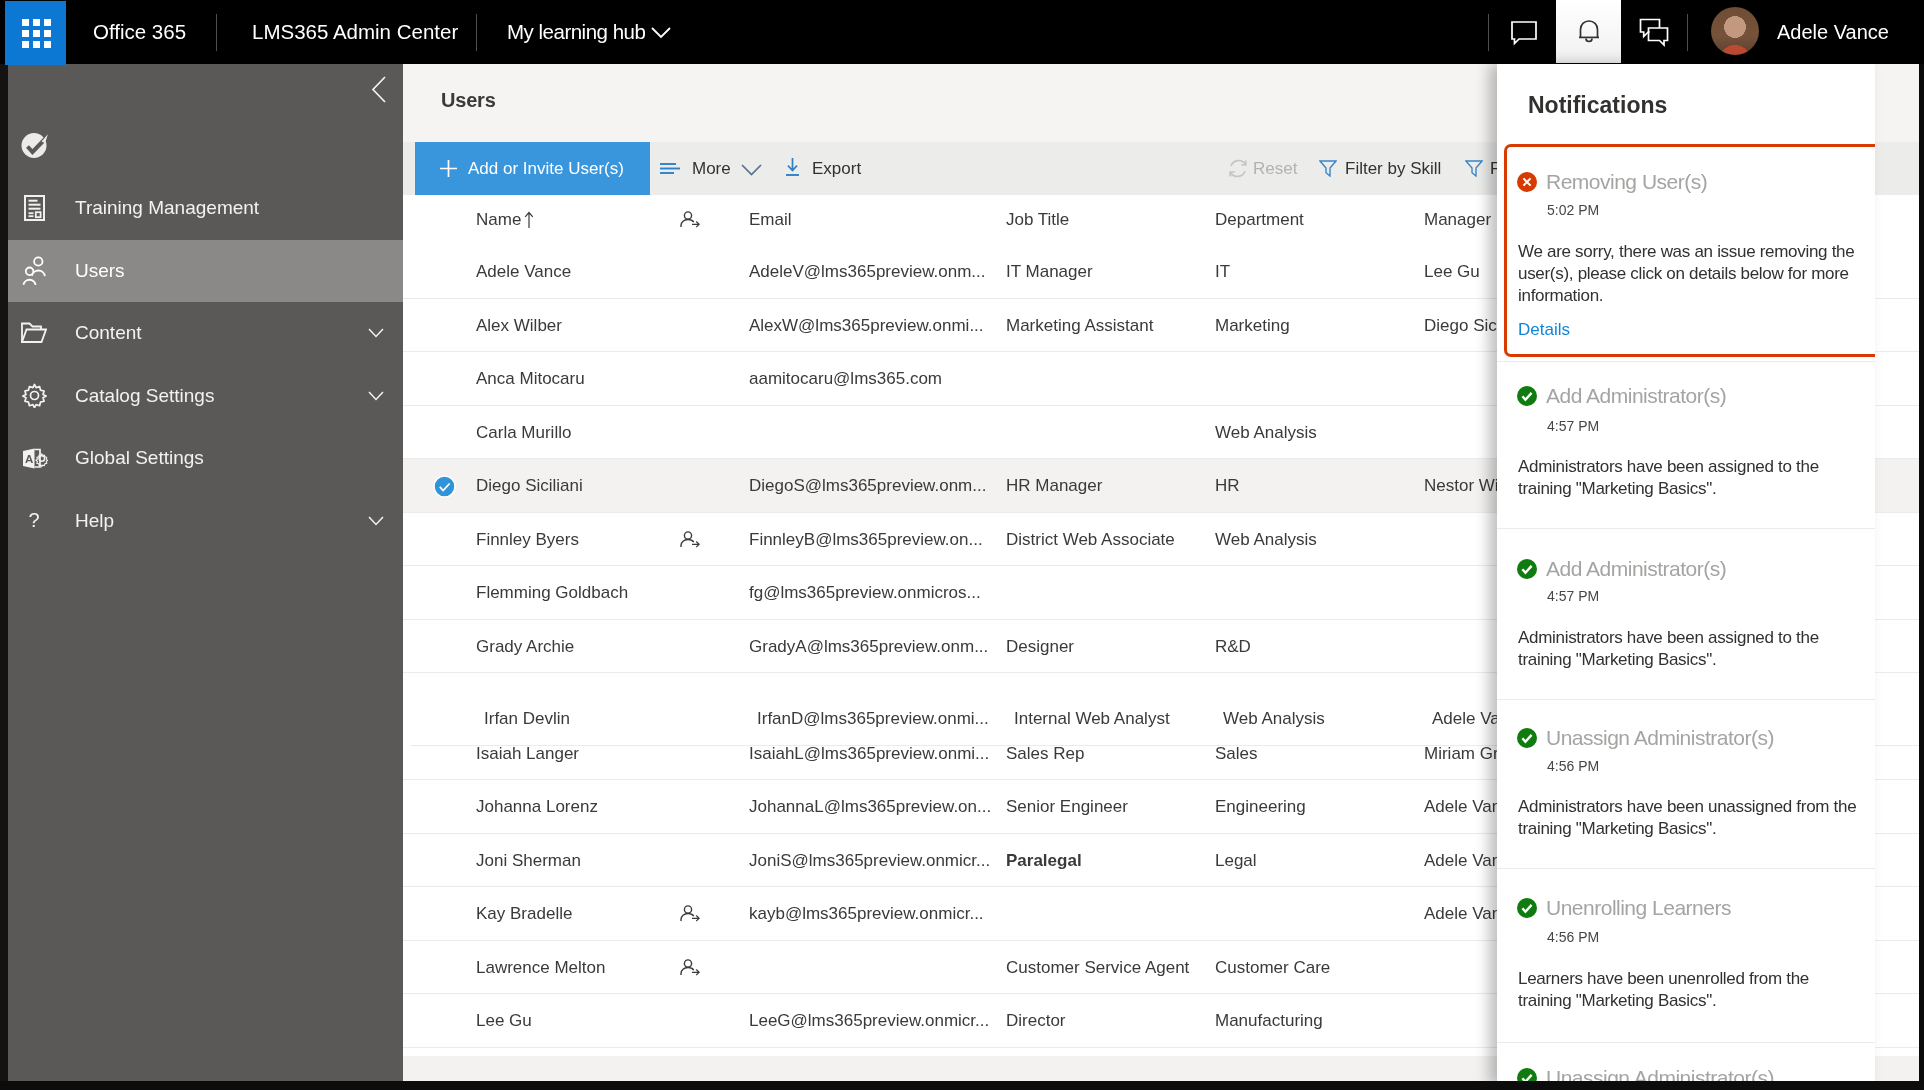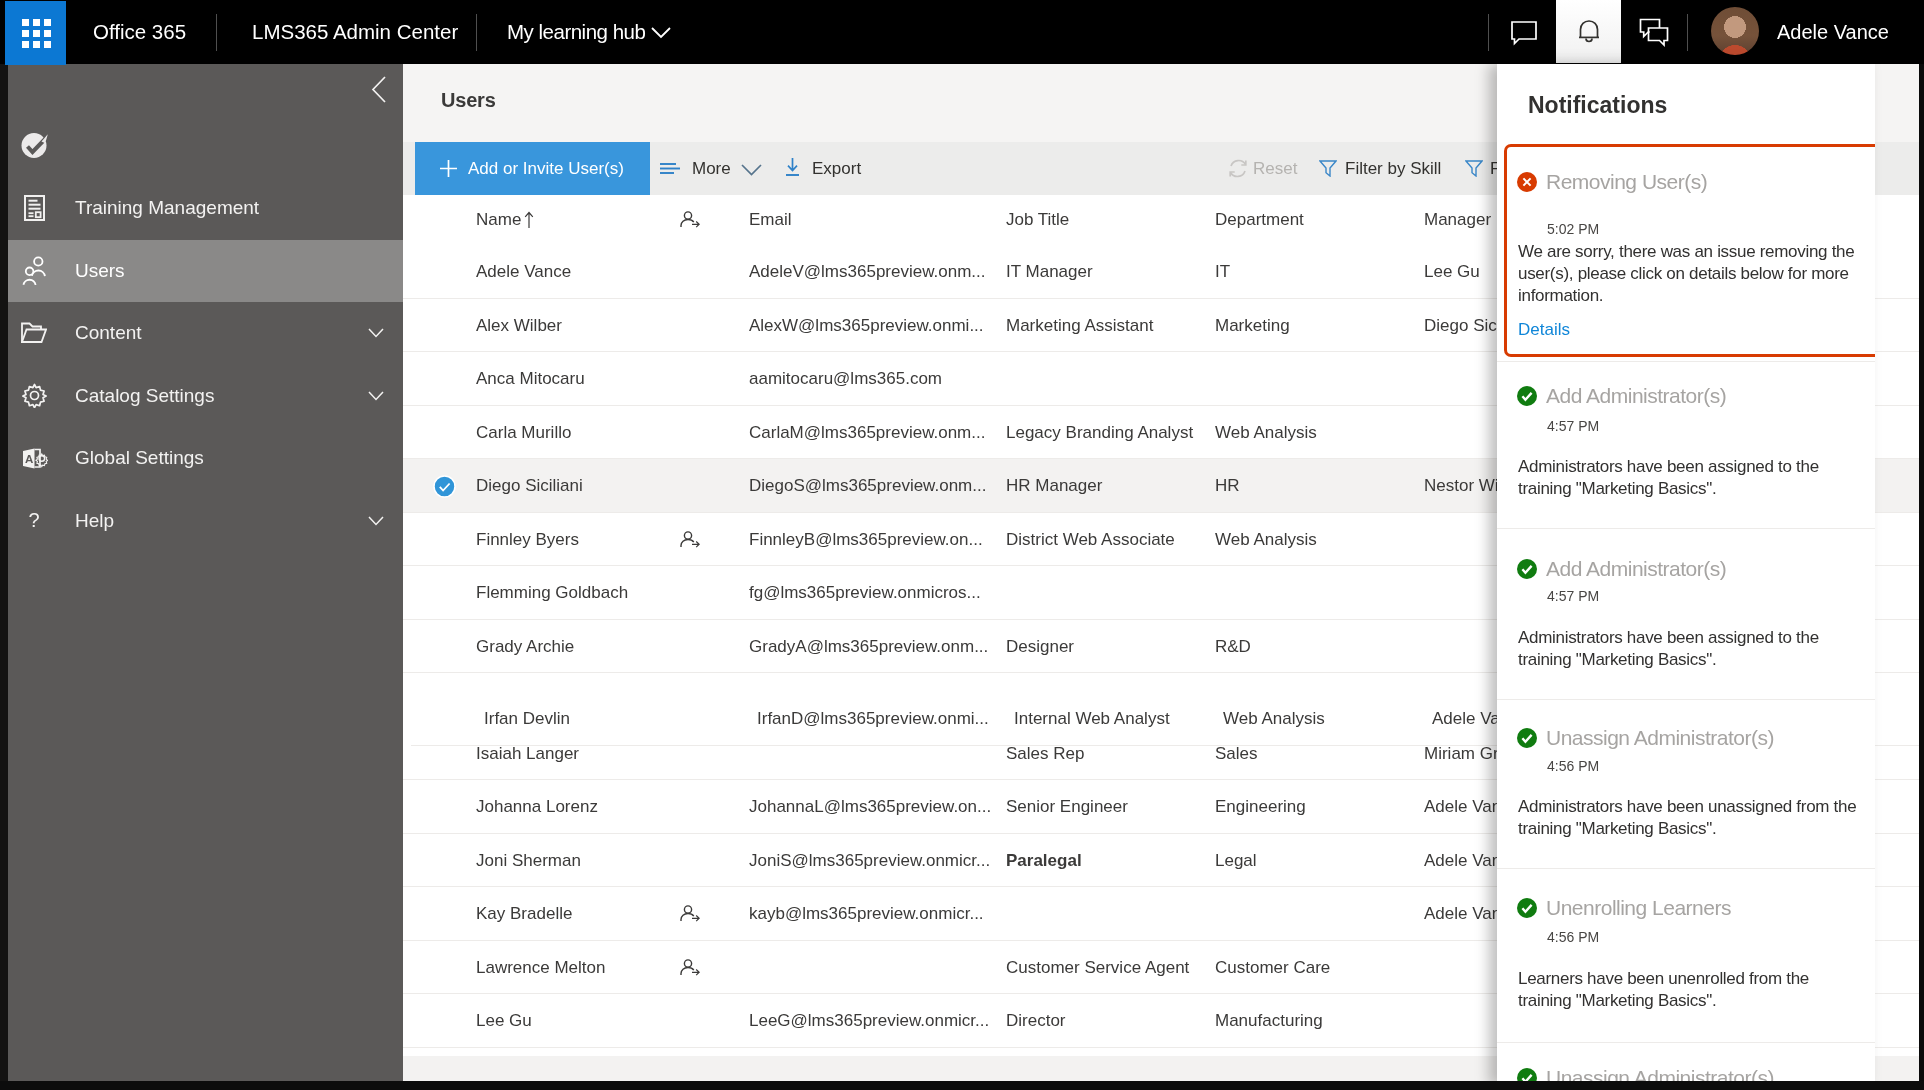--- a/index.html
+++ b/index.html
@@ -251,22 +251,20 @@
       <div class="cell" style="left:603px;">Marketing Assistant</div>
       <div class="cell" style="left:812px;">Marketing</div>
       <div class="cell" style="left:1021px;">Diego Siciliani</div>
     </div>
     <div class="row" style="top:157.0px;">
       <div class="cell" style="left:73px;">Anca Mitocaru</div>
       <div class="cell" style="left:346px;">aamitocaru@lms365.com</div>
     </div>
     <div class="row" style="top:210.5px;">
       <div class="cell" style="left:73px;">Carla Murillo</div>
-      <div class="cell" style="left:346px;">CarlaM@lms365preview.onm...</div>
-      <div class="cell" style="left:603px;">Legacy Branding Analyst</div>
       <div class="cell" style="left:812px;">Web Analysis</div>
     </div>
     <div class="row sel" style="top:264.0px;">
       <svg class="abs" style="left:30px; top:16px;" width="23" height="23" viewBox="0 0 23 23">
           <circle cx="11.5" cy="11.5" r="10.5" fill="#3095d8" stroke="#fff" stroke-width="1.5"></circle>
           <path d="M6.8 11.8 l3.3 3.7 l6.5 -7" fill="none" stroke="#fff" stroke-width="1.8"></path>
         </svg>
       <div class="cell" style="left:73px;">Diego Siciliani</div>
       <div class="cell" style="left:346px;">DiegoS@lms365preview.onm...</div>
       <div class="cell" style="left:603px;">HR Manager</div>
@@ -296,20 +294,21 @@
     </div>
     <div class="row" style="top:497px;margin-left:8px;">
       <div class="cell" style="left:73px;">Irfan Devlin</div>
       <div class="cell" style="left:346px;">IrfanD@lms365preview.onmi...</div>
       <div class="cell" style="left:603px;">Internal Web Analyst</div>
       <div class="cell" style="left:812px;">Web Analysis</div>
       <div class="cell" style="left:1021px;">Adele Vance</div>
     </div>
     <div class="row" style="top:531.5px;">
       <div class="cell" style="left:73px;">Isaiah Langer</div>
+      <div class="cell" style="left:346px;">IsaiahL@lms365preview.onmi...</div>
       <div class="cell" style="left:603px;">Sales Rep</div>
       <div class="cell" style="left:812px;">Sales</div>
       <div class="cell" style="left:1021px;">Miriam Graham</div>
     </div>
     <div class="row" style="top:585.0px;">
       <div class="cell" style="left:73px;">Johanna Lorenz</div>
       <div class="cell" style="left:346px;">JohannaL@lms365preview.on...</div>
       <div class="cell" style="left:603px;">Senior Engineer</div>
       <div class="cell" style="left:812px;">Engineering</div>
       <div class="cell" style="left:1021px;">Adele Vance</div>
@@ -354,21 +353,21 @@
   <div id="paneltitle">Notifications</div>
   <svg class="abs" style="left:377px; top:32px;" width="21" height="21" viewBox="0 0 21 21">
       <path d="M1.5 1.5 L19.5 19.5 M19.5 1.5 L1.5 19.5" stroke="#323130" stroke-width="1.4"></path>
     </svg>
   <div id="card"></div>
   <svg class="abs" style="left:20px; top:108px;" width="20" height="20" viewBox="0 0 20 20">
       <circle cx="10" cy="10" r="10" fill="#d83b01"></circle>
       <path d="M6.4 6.4 L13.6 13.6 M13.6 6.4 L6.4 13.6" stroke="#fff" stroke-width="2"></path>
     </svg>
   <div class="ntitle" style="top:106px;">Removing User(s)</div>
-  <div class="ntime" style="top:138px;margin-top:19px;">5:02 PM</div>
+  <div class="ntime" style="top:138px;">5:02 PM</div>
   <div class="nbody" style="top:177px;">We are sorry, there was an issue removing the<br>user(s), please click on details below for more<br>information.</div>
   <div class="nlink" style="top:256px;">Details</div>
   <div class="nsep" style="top:297px;"></div>
   <svg class="abs" style="left:20px; top:322px;" width="20" height="20" viewBox="0 0 20 20">
       <circle cx="10" cy="10" r="10" fill="#107c10"></circle>
       <path d="M5.4 10.3 l3 3.4 l6.2 -6.8" fill="none" stroke="#fff" stroke-width="2.4"></path>
     </svg>
   <div class="ntitle" style="top:320px;">Add Administrator(s)</div>
   <div class="ntime" style="top:354px;">4:57 PM</div>
   <div class="nbody" style="top:392px;">Administrators have been assigned to the<br>training "Marketing Basics".</div>

